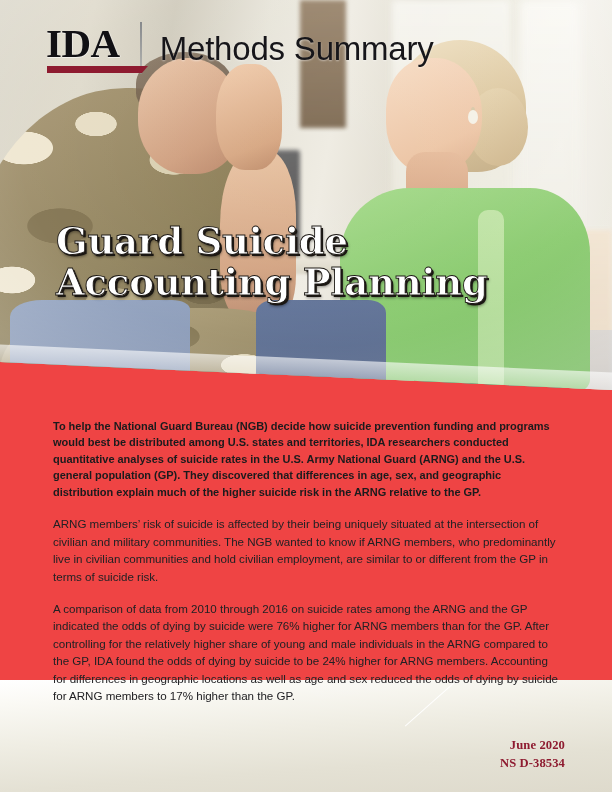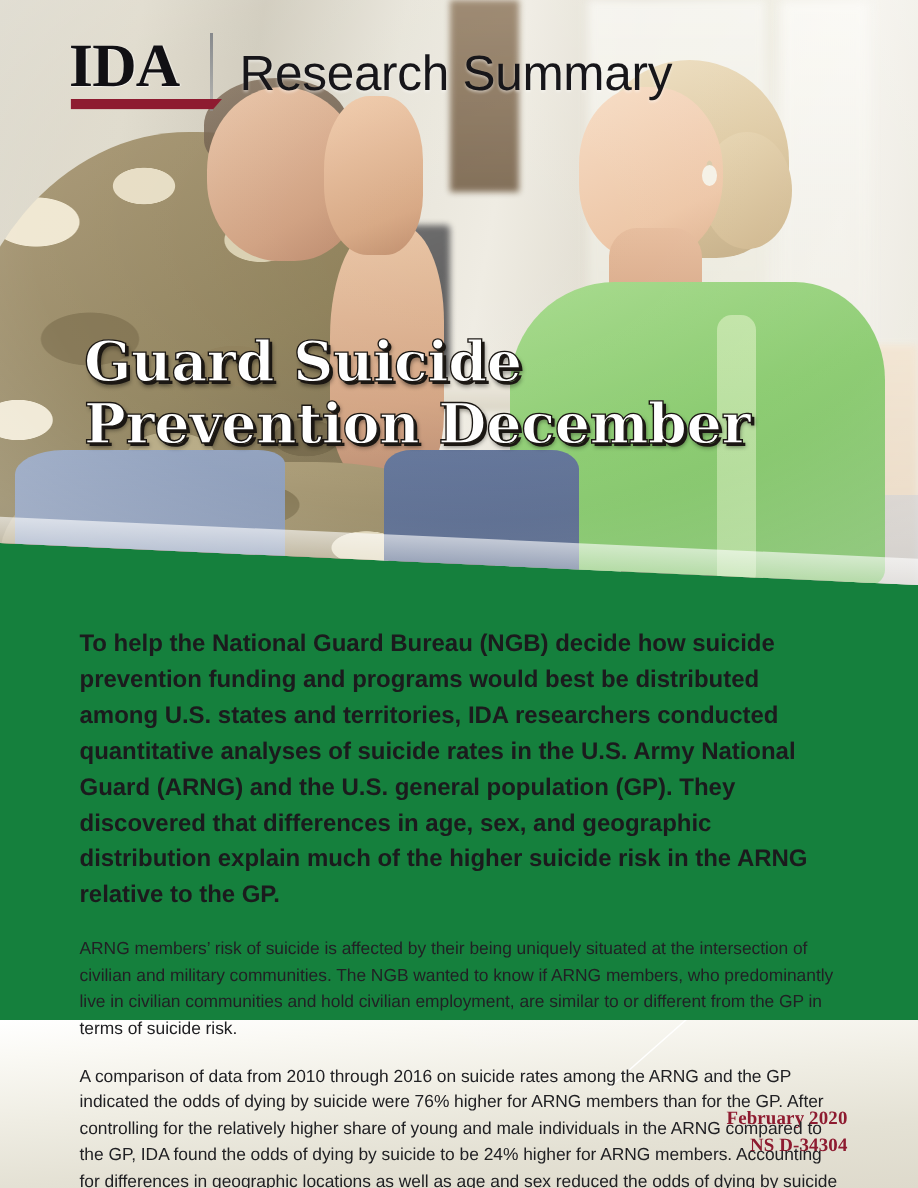--- a/index.html
+++ b/index.html
@@ -9,21 +9,21 @@
     background: #ffffff;
   }
   body {
     font-family: "Liberation Sans", sans-serif;
   }
   .page {
     position: relative;
     width: 612px;
     height: 792px;
     overflow: hidden;
-    background: #15803d;
+    background: #ef4444;
     margin: 0 auto;
   }
 
   
   .hero {
     position: absolute;
     left: 0;
     top: 0;
     width: 612px;
     height: 392px;
@@ -343,21 +343,21 @@
   
   .body-copy {
     position: absolute;
     left: 53px;
     top: 418px;
     width: 508px;
     z-index: 4;
     color: #1b1b1d;
   }
   .lead {
-    font-size: 16px;
+    font-size: 11px;
     font-weight: 700;
     line-height: 1.495;
     letter-spacing: -0.02px;
     margin: 0 0 15px 0;
   }
   .para {
     font-size: 11.6px;
     font-weight: 400;
     line-height: 1.505;
     letter-spacing: -0.02px;
@@ -465,36 +465,36 @@
       <div class="hero-band"></div>
     </div>
   </div>
 
   <div class="masthead">
     <div class="ida-logo">
       <div class="ida-word">IDA</div>
       <div class="ida-rule"></div>
     </div>
     <div class="mast-divider"></div>
-    <div class="mast-title">Research Summary</div>
+    <div class="mast-title">Methods Summary</div>
   </div>
 
   <h1 class="cover-title">
     <span class="tline">Guard Suicide</span>
-    <span class="tline">Prevention December</span>
+    <span class="tline">Accounting Planning</span>
   </h1>
 
   <div class="body-copy">
     <p class="lead">To help the National Guard Bureau (NGB) decide how suicide prevention funding and programs would best be distributed among U.S. states and territories, IDA researchers conducted quantitative analyses of suicide rates in the U.S. Army National Guard (ARNG) and the U.S. general population (GP). They discovered that differences in age, sex, and geographic distribution explain much of the higher suicide risk in the ARNG relative to the GP.</p>
     <p class="para">ARNG members’ risk of suicide is affected by their being uniquely situated at the intersection of civilian and military communities. The NGB wanted to know if ARNG members, who predominantly live in civilian communities and hold civilian employment, are similar to or different from the GP in terms of suicide risk.</p>
     <p class="para">A comparison of data from 2010 through 2016 on suicide rates among the ARNG and the GP indicated the odds of dying by suicide were 76% higher for ARNG members than for the GP. After controlling for the relatively higher share of young and male individuals in the ARNG compared to the GP, IDA found the odds of dying by suicide to be 24% higher for ARNG members. Accounting for differences in geographic locations as well as age and sex reduced the odds of dying by suicide for ARNG members to 17% higher than the GP.</p>
   </div>
 
   <div class="footer">
     <div class="footer-diag"></div>
     <div class="footer-diag-line"></div>
     <div class="imprint">
-      <div>February 2020</div>
-      <div>NS D-34304</div>
+      <div>June 2020</div>
+      <div>NS D-38534</div>
     </div>
   </div>
 
 </div>
 
 </body></html>

